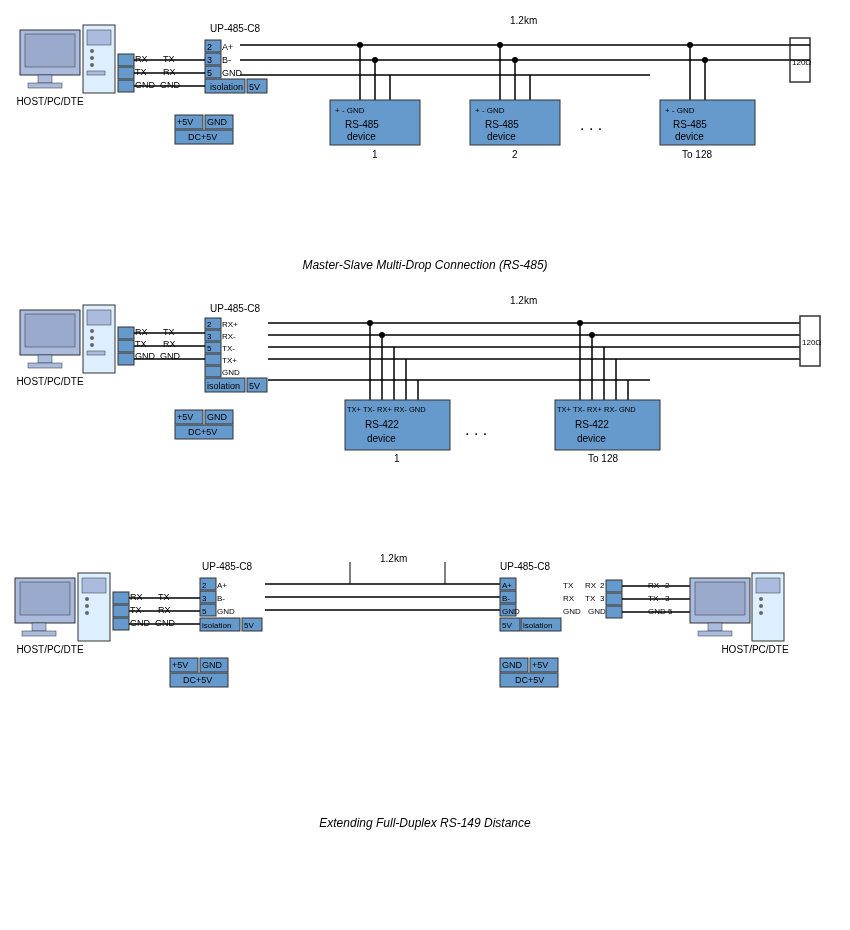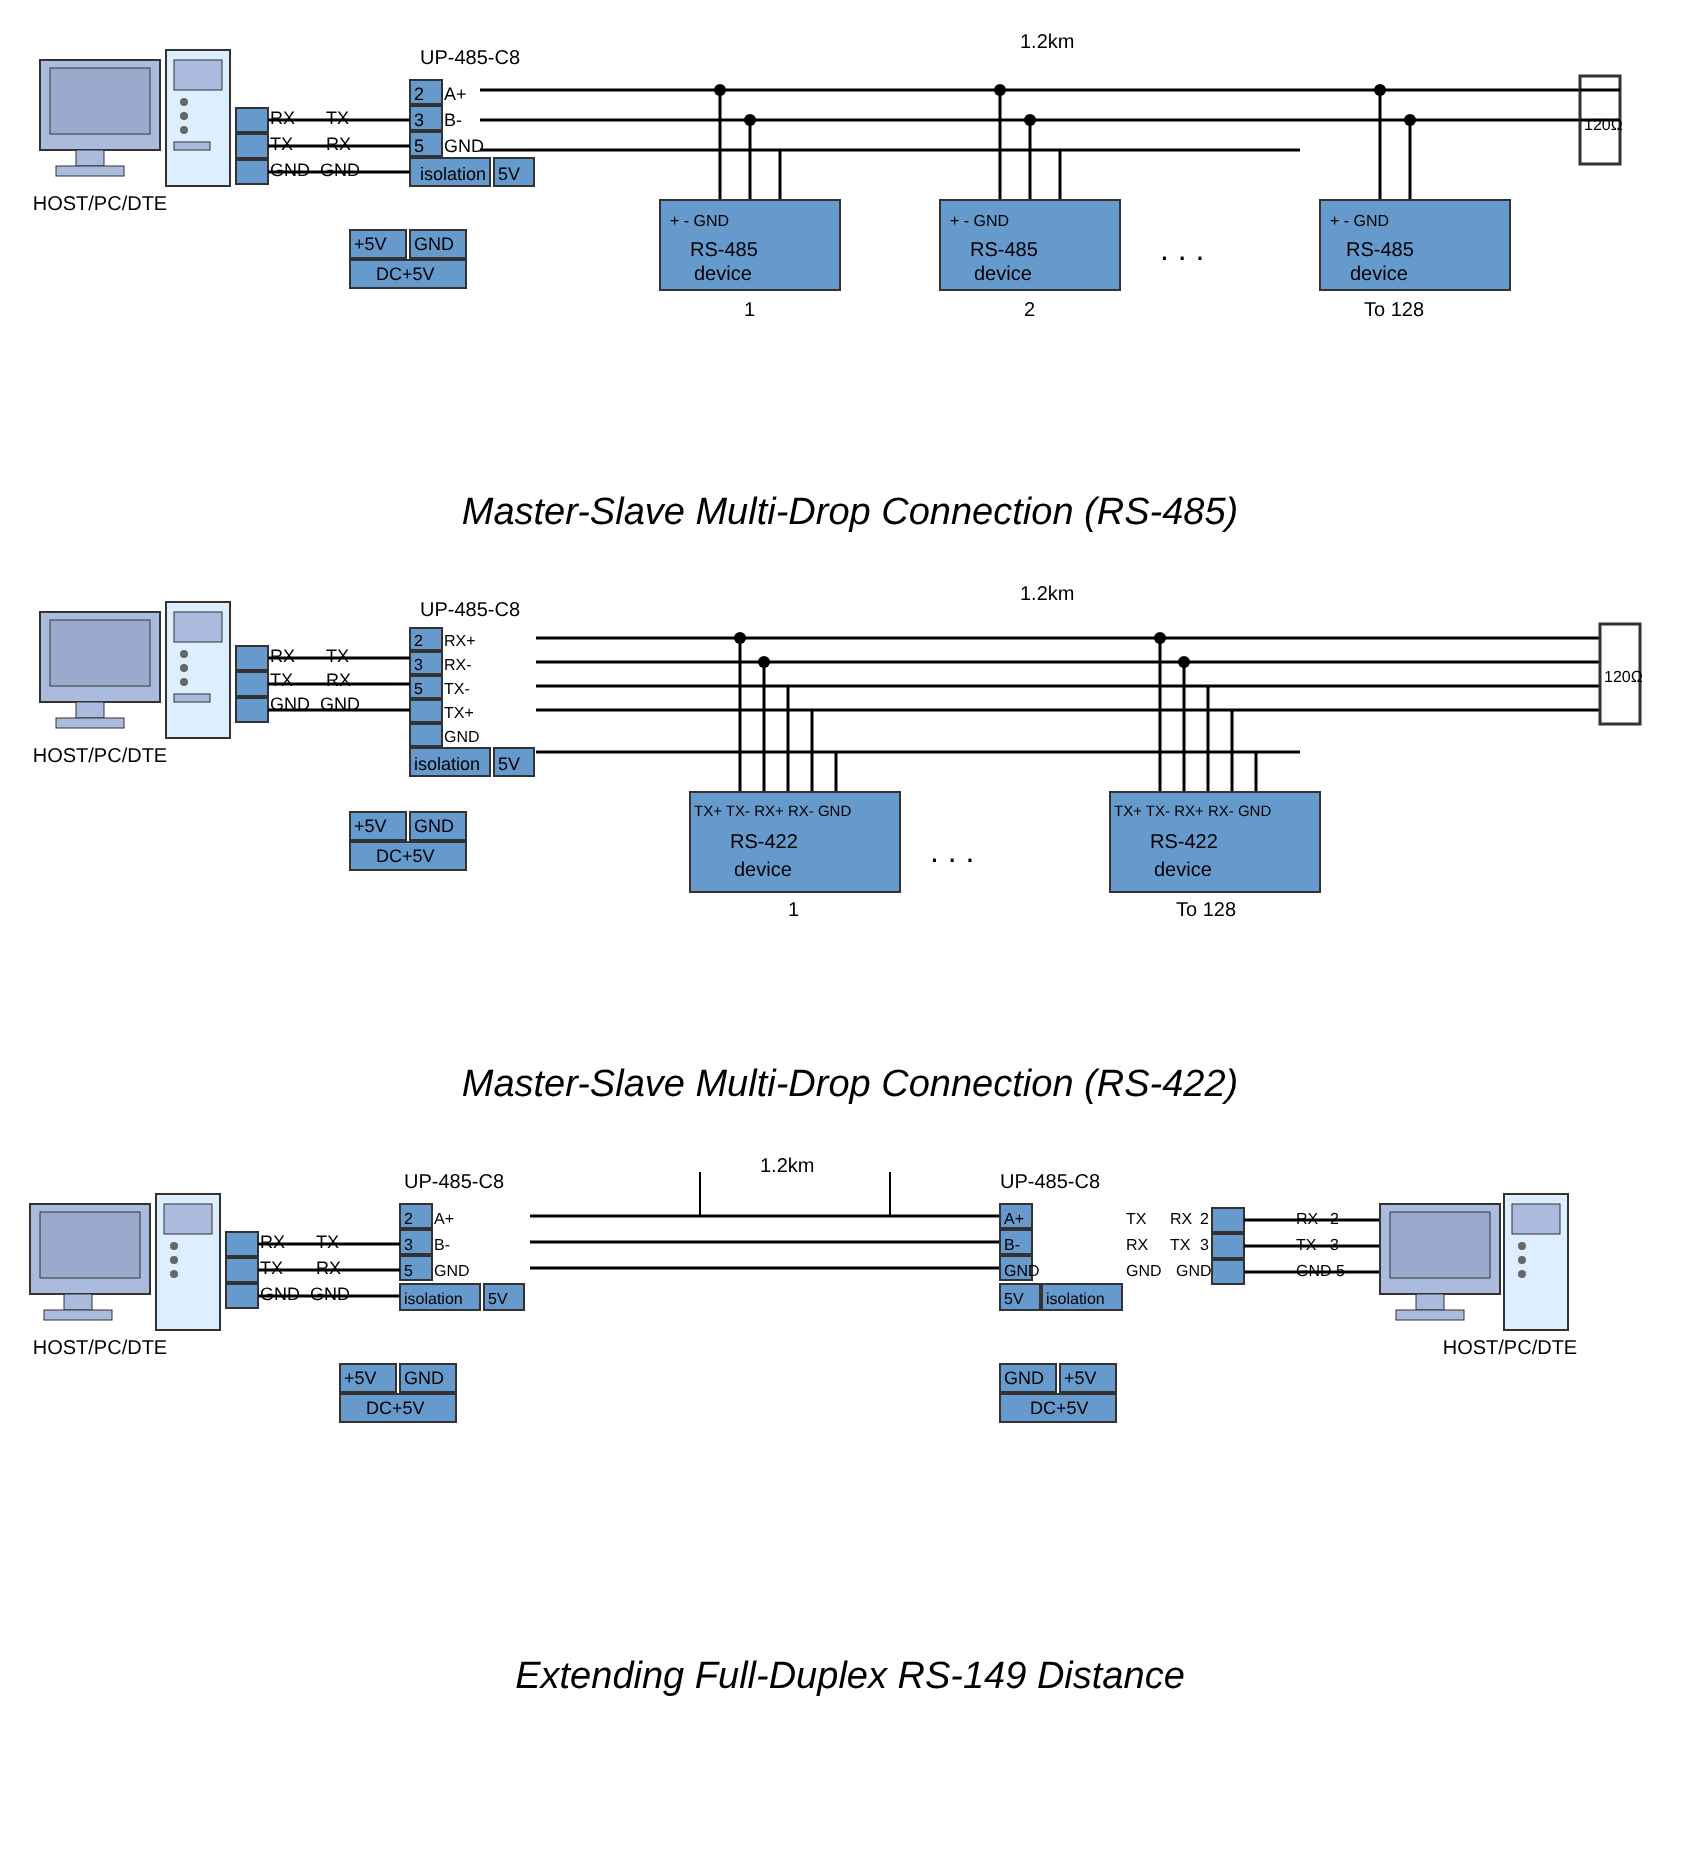--- a/index.html
+++ b/index.html
@@ -15,22 +15,22 @@
       width: 850px;
       padding: 10px;
       background: #fff;
     }
     .section {
       margin-bottom: 18px;
       position: relative;
     }
     .caption {
       text-align: center;
-      font-size: 19px;
-      margin-top: 6px;
+      font-size: 12px;
+      margin-top: 18px;
       font-style: italic;
     }
     
     svg {
       display: block;
       margin: 0 auto;
     }
   </style>
 </head>
 <body>
@@ -249,21 +249,20 @@
       <text x="578" y="172" font-size="10" font-family="Arial">To 128</text>
 
       <rect x="790" y="26" width="20" height="50" fill="#fff" stroke="#333" stroke-width="1.5"></rect>
       <text x="792" y="55" font-size="8" font-family="Arial">120Ω</text>
 
       <circle cx="360" cy="33" r="3" fill="#000"></circle>
       <circle cx="372" cy="45" r="3" fill="#000"></circle>
       <circle cx="570" cy="33" r="3" fill="#000"></circle>
       <circle cx="582" cy="45" r="3" fill="#000"></circle>
     </svg>
-    <div class="caption">Master-Slave Multi-Drop Connection (RS-422)</div>
   </div>
 
   <div class="section">
     <svg width="830" height="250">
 
       <rect x="5" y="30" width="60" height="45" fill="#aabbdd" stroke="#333" stroke-width="1"></rect>
       <rect x="10" y="34" width="50" height="33" fill="#99aacc" stroke="#333" stroke-width="0.5"></rect>
       <rect x="22" y="75" width="14" height="8" fill="#aabbdd" stroke="#333" stroke-width="0.5"></rect>
       <rect x="12" y="83" width="34" height="5" fill="#aabbdd" stroke="#333" stroke-width="0.5"></rect>
       <rect x="68" y="25" width="32" height="68" fill="#ddeeff" stroke="#333" stroke-width="1"></rect>

